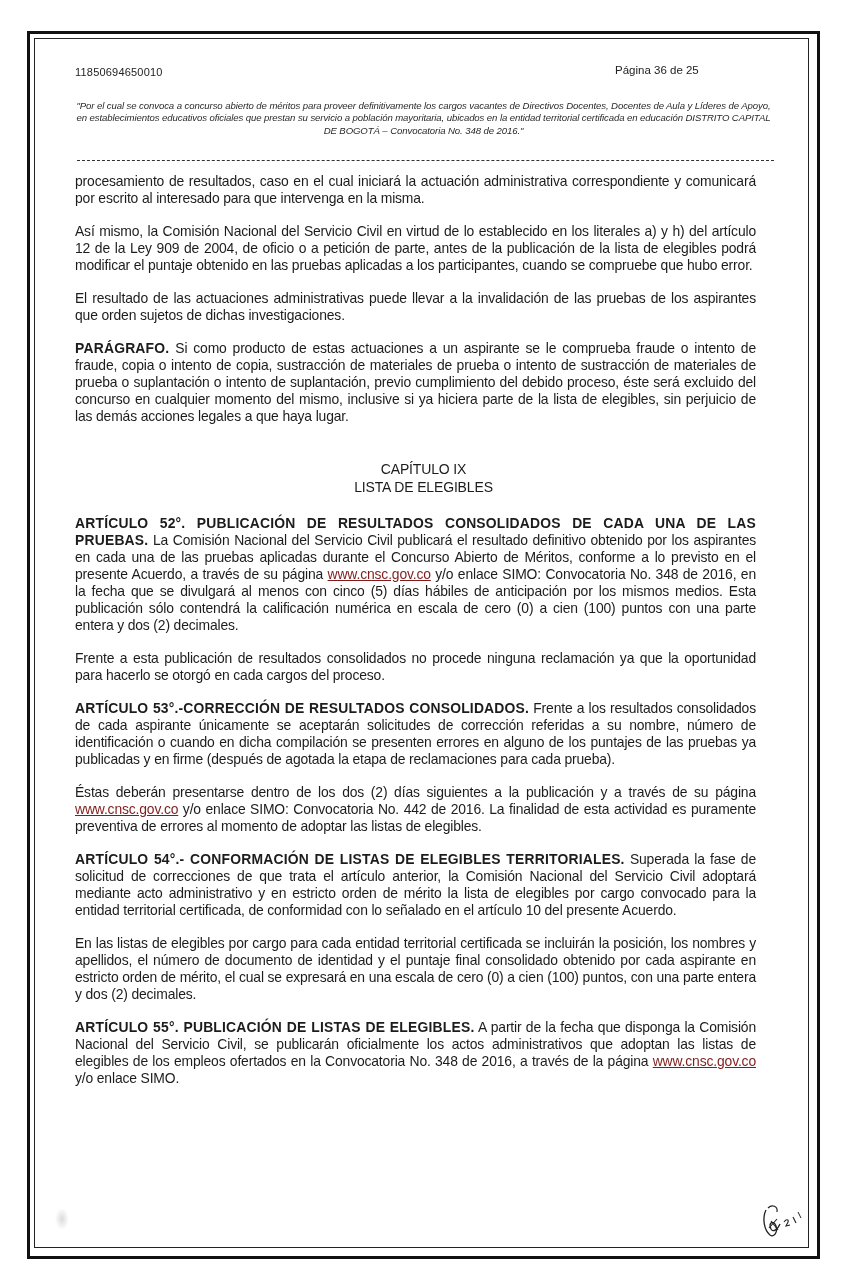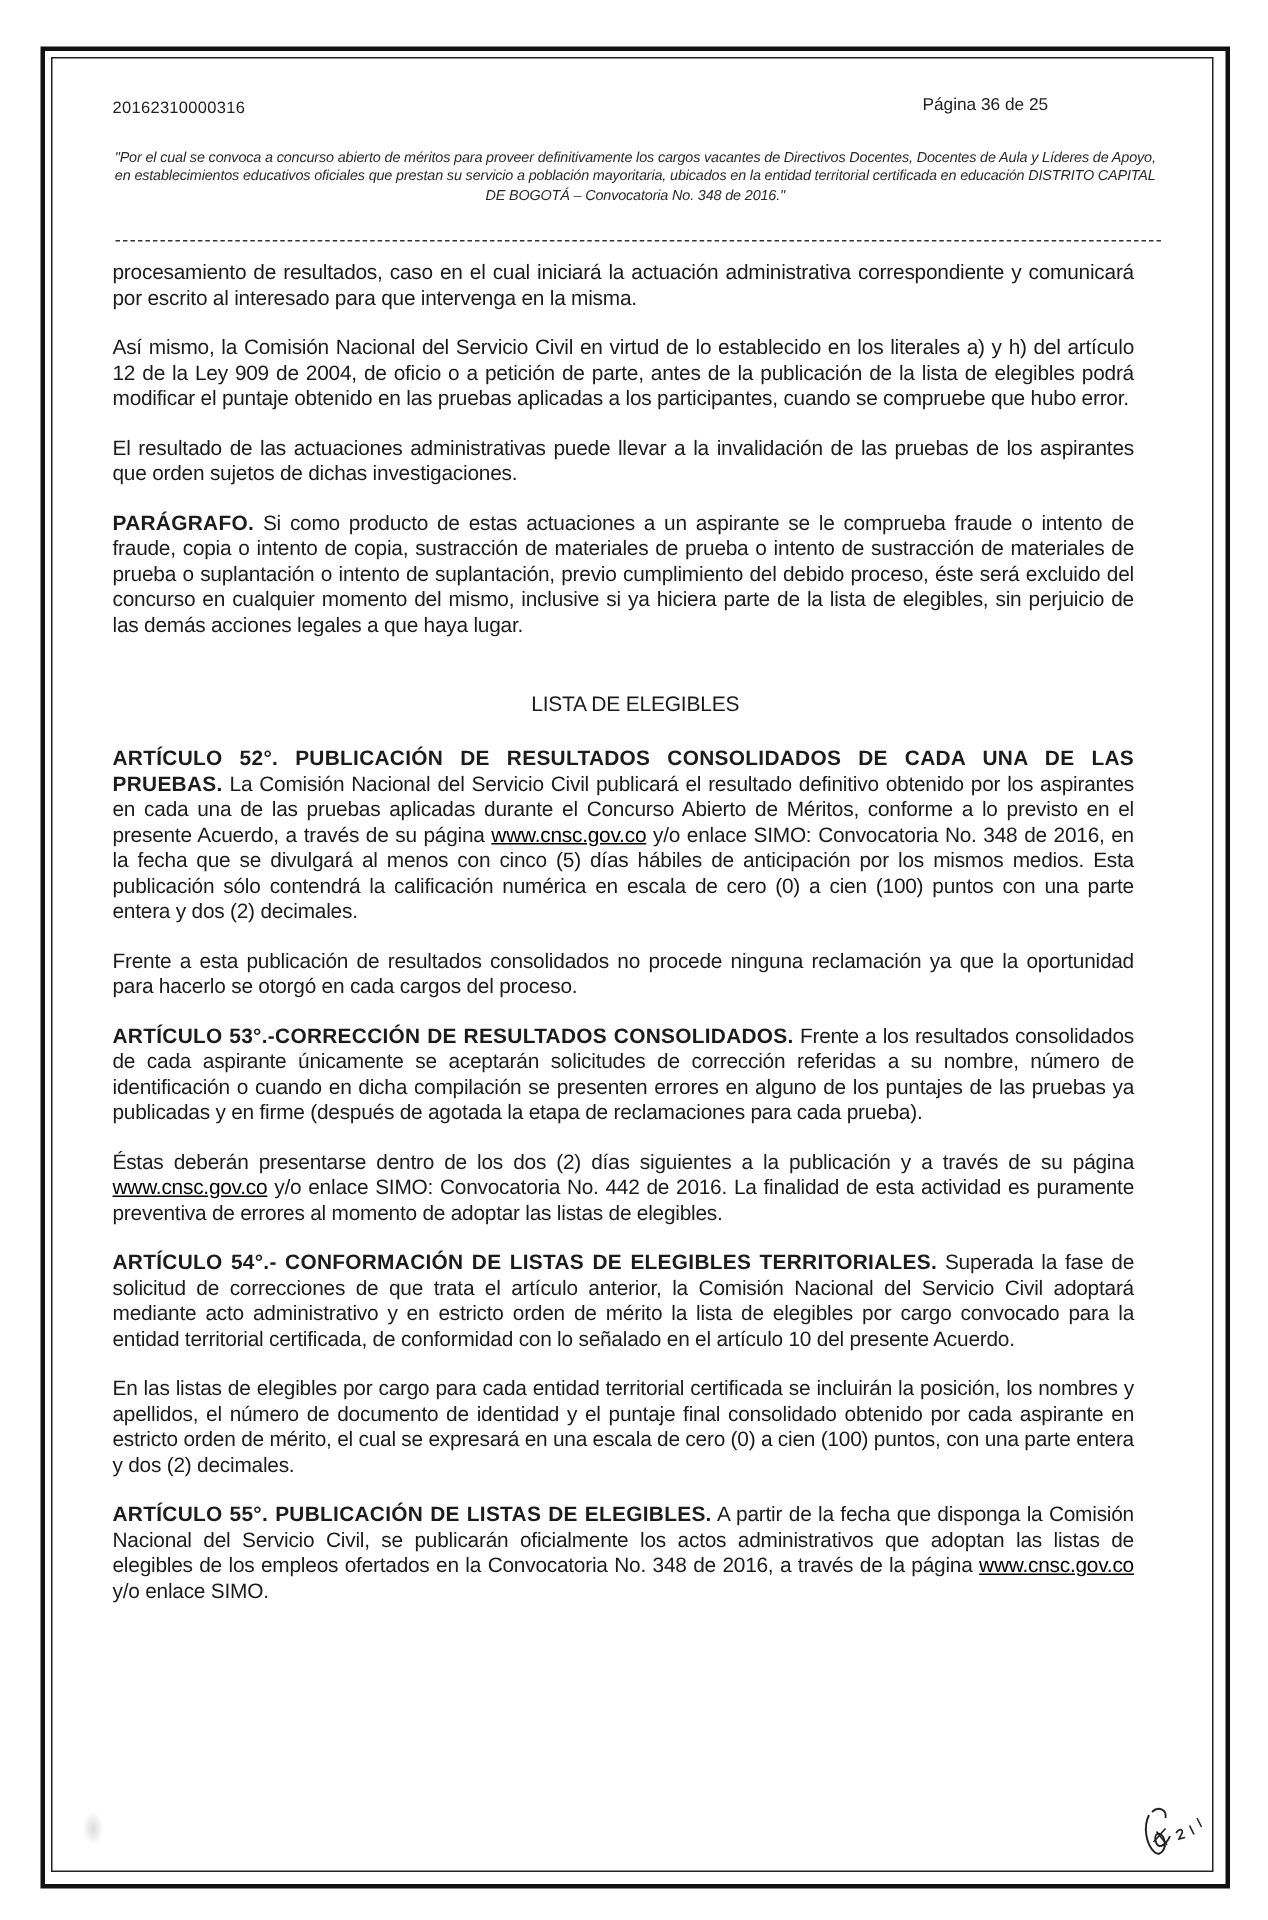--- a/index.html
+++ b/index.html
@@ -92,21 +92,21 @@
       letter-spacing: 0.2px;
     }
     .chapter {
       text-align: center;
       margin: 35px 0 19px 0;
       font-size: 14px;
       line-height: 18px;
     }
     .link {
       text-decoration: underline;
-      color: #000000;
+      color: #7f1d1d;
     }
     .signature {
       position: absolute;
       left: 760px;
       top: 1202px;
       width: 44px;
       height: 38px;
     }
     .smudge {
       position: absolute;
@@ -119,39 +119,40 @@
   </style>
 </head>
 <body>
 
 <div class="frame-outer"></div>
 <div class="frame-inner"></div>
 <div class="smudge"></div>
 
 <div class="page">
 
-  <div class="doc-number">20162310000316</div>
+  <div class="doc-number">11850694650010</div>
   <div class="page-number">Página 36 de 25</div>
 
   <div class="header-quote">"Por el cual se convoca a concurso abierto de méritos para proveer definitivamente los cargos vacantes de Directivos Docentes, Docentes de Aula y Líderes de Apoyo, en establecimientos educativos oficiales que prestan su servicio a población mayoritaria, ubicados en la entidad territorial certificada en educación DISTRITO CAPITAL DE BOGOTÁ – Convocatoria No. 348 de 2016."</div>
 
   <div class="separator"></div>
 
   <div class="body-text">
 
     <p>procesamiento de resultados, caso en el cual iniciará la actuación administrativa correspondiente y comunicará por escrito al interesado para que intervenga en la misma.</p>
 
     <p>Así mismo, la Comisión Nacional del Servicio Civil en virtud de lo establecido en los literales a) y h) del artículo 12 de la Ley 909 de 2004, de oficio o a petición de parte, antes de la publicación de la lista de elegibles podrá modificar el puntaje obtenido en las pruebas aplicadas a los participantes, cuando se compruebe que hubo error.</p>
 
 
     <p>El resultado de las actuaciones administrativas puede llevar a la invalidación de las pruebas de los aspirantes que orden sujetos de dichas investigaciones.</p>
 
     <p><span class="bold">PARÁGRAFO.</span><span> Si como producto de estas actuaciones a un aspirante se le comprueba fraude o intento de fraude, copia o intento de copia, sustracción de materiales de prueba o intento de sustracción de materiales de prueba o suplantación o intento de suplantación, previo cumplimiento del debido proceso, éste será excluido del concurso en cualquier momento del mismo, inclusive si ya hiciera parte de la lista de elegibles, sin perjuicio de las demás acciones legales a que haya lugar.</span></p>
 
     <div class="chapter">
+      <div>CAPÍTULO IX</div>
       <div>LISTA DE ELEGIBLES</div>
     </div>
 
     <p><span class="bold">ARTÍCULO 52°. PUBLICACIÓN DE RESULTADOS CONSOLIDADOS DE CADA UNA DE LAS PRUEBAS.</span><span> La Comisión Nacional del Servicio Civil publicará el resultado definitivo obtenido por los aspirantes en cada una de las pruebas aplicadas durante el Concurso Abierto de Méritos, conforme a lo previsto en el presente Acuerdo, a través de su página </span><a class="link">www.cnsc.gov.co</a><span> y/o enlace SIMO: Convocatoria No. 348 de 2016, en la fecha que se divulgará al menos con cinco (5) días hábiles de anticipación por los mismos medios. Esta publicación sólo contendrá la calificación numérica en escala de cero (0) a cien (100) puntos con una parte entera y dos (2) decimales.</span></p>
 
     <p>Frente a esta publicación de resultados consolidados no procede ninguna reclamación ya que la oportunidad para hacerlo se otorgó en cada cargos del proceso.</p>
 
     <p><span class="bold">ARTÍCULO 53°.-CORRECCIÓN DE RESULTADOS CONSOLIDADOS.</span><span> Frente a los resultados consolidados de cada aspirante únicamente se aceptarán solicitudes de corrección referidas a su nombre, número de identificación o cuando en dicha compilación se presenten errores en alguno de los puntajes de las pruebas ya publicadas y en firme (después de agotada la etapa de reclamaciones para cada prueba).</span></p>
 
     <p><span>Éstas deberán presentarse dentro de los dos (2) días siguientes a la publicación y a través de su página </span><a class="link">www.cnsc.gov.co</a><span> y/o enlace SIMO: Convocatoria No. 442 de 2016. La finalidad de esta actividad es puramente preventiva de errores al momento de adoptar las listas de elegibles.</span></p>

